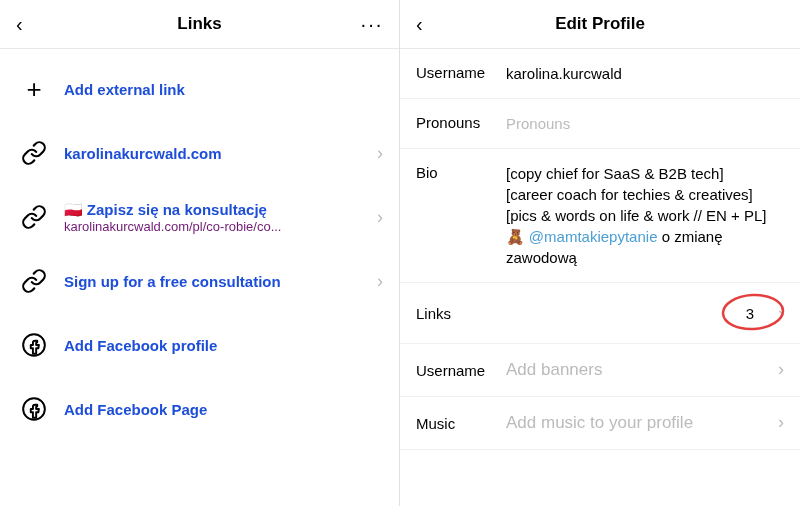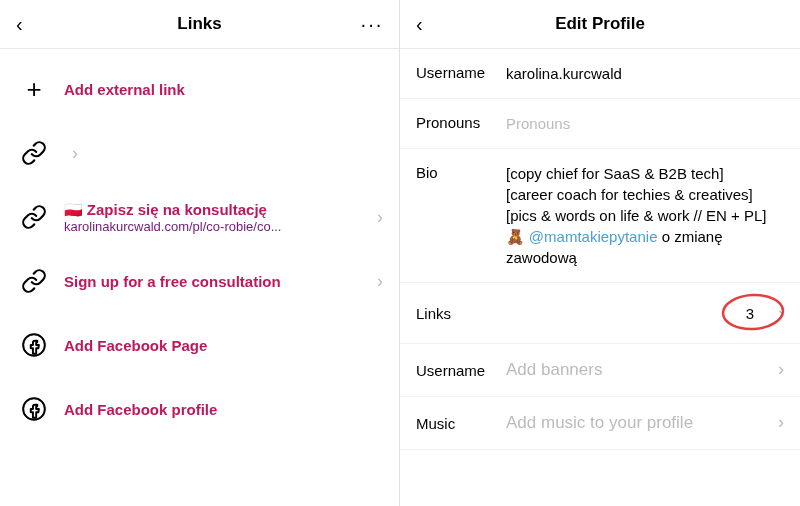--- a/index.html
+++ b/index.html
@@ -84,21 +84,21 @@
     }
 
     .link-text-block {
       flex: 1;
       min-width: 0;
     }
 
     .link-title {
       font-size: 15px;
       font-weight: 600;
-      color: #be185d;
+      color: #1d4ed8;
       white-space: nowrap;
       overflow: hidden;
       text-overflow: ellipsis;
     }
 
     .link-subtitle {
       font-size: 13px;
       color: #701a75;
       white-space: nowrap;
       overflow: hidden;
@@ -253,20 +253,23 @@
       </div>
     </div>
 
     <div class="link-item">
       <div class="link-icon">
         <svg viewBox="0 0 24 24" fill="none" stroke="#000" stroke-width="2" stroke-linecap="round" stroke-linejoin="round">
           <path d="M10 13a5 5 0 0 0 7.54.54l3-3a5 5 0 0 0-7.07-7.07l-1.72 1.71"></path>
           <path d="M14 11a5 5 0 0 0-7.54-.54l-3 3a5 5 0 0 0 7.07 7.07l1.71-1.71"></path>
         </svg>
       </div>
+      <div class="link-text-block">
+        <div class="link-title">karolinakurcwald.com</div>
+      </div>
       <span class="chevron-right">›</span>
     </div>
 
     <div class="link-item">
       <div class="link-icon">
         <svg viewBox="0 0 24 24" fill="none" stroke="#000" stroke-width="2" stroke-linecap="round" stroke-linejoin="round">
           <path d="M10 13a5 5 0 0 0 7.54.54l3-3a5 5 0 0 0-7.07-7.07l-1.72 1.71"></path>
           <path d="M14 11a5 5 0 0 0-7.54-.54l-3 3a5 5 0 0 0 7.07 7.07l1.71-1.71"></path>
         </svg>
       </div>
@@ -291,33 +294,33 @@
     </div>
 
     <div class="link-item">
       <div class="link-icon">
         <svg viewBox="0 0 24 24" fill="none" stroke="#000" stroke-width="1.8" stroke-linecap="round" stroke-linejoin="round">
           <circle cx="12" cy="12" r="10"></circle>
           <path d="M15 8h-2a2 2 0 0 0-2 2v2H9v3h2v5h3v-5h2l.5-3H14v-2a.5.5 0 0 1 .5-.5H15z"></path>
         </svg>
       </div>
       <div class="link-text-block">
-        <div class="link-title">Add Facebook Page</div>
+        <div class="link-title">Add Facebook profile</div>
       </div>
     </div>
 
     <div class="link-item">
       <div class="link-icon">
         <svg viewBox="0 0 24 24" fill="none" stroke="#000" stroke-width="1.8" stroke-linecap="round" stroke-linejoin="round">
           <circle cx="12" cy="12" r="10"></circle>
           <path d="M15 8h-2a2 2 0 0 0-2 2v2H9v3h2v5h3v-5h2l.5-3H14v-2a.5.5 0 0 1 .5-.5H15z"></path>
         </svg>
       </div>
       <div class="link-text-block">
-        <div class="link-title">Add Facebook profile</div>
+        <div class="link-title">Add Facebook Page</div>
       </div>
     </div>
 
   </div>
 </div>
 
 <div class="right-panel">
   <div class="right-header">
     <span class="back-icon">‹</span>
     <span class="title">Edit Profile</span>

